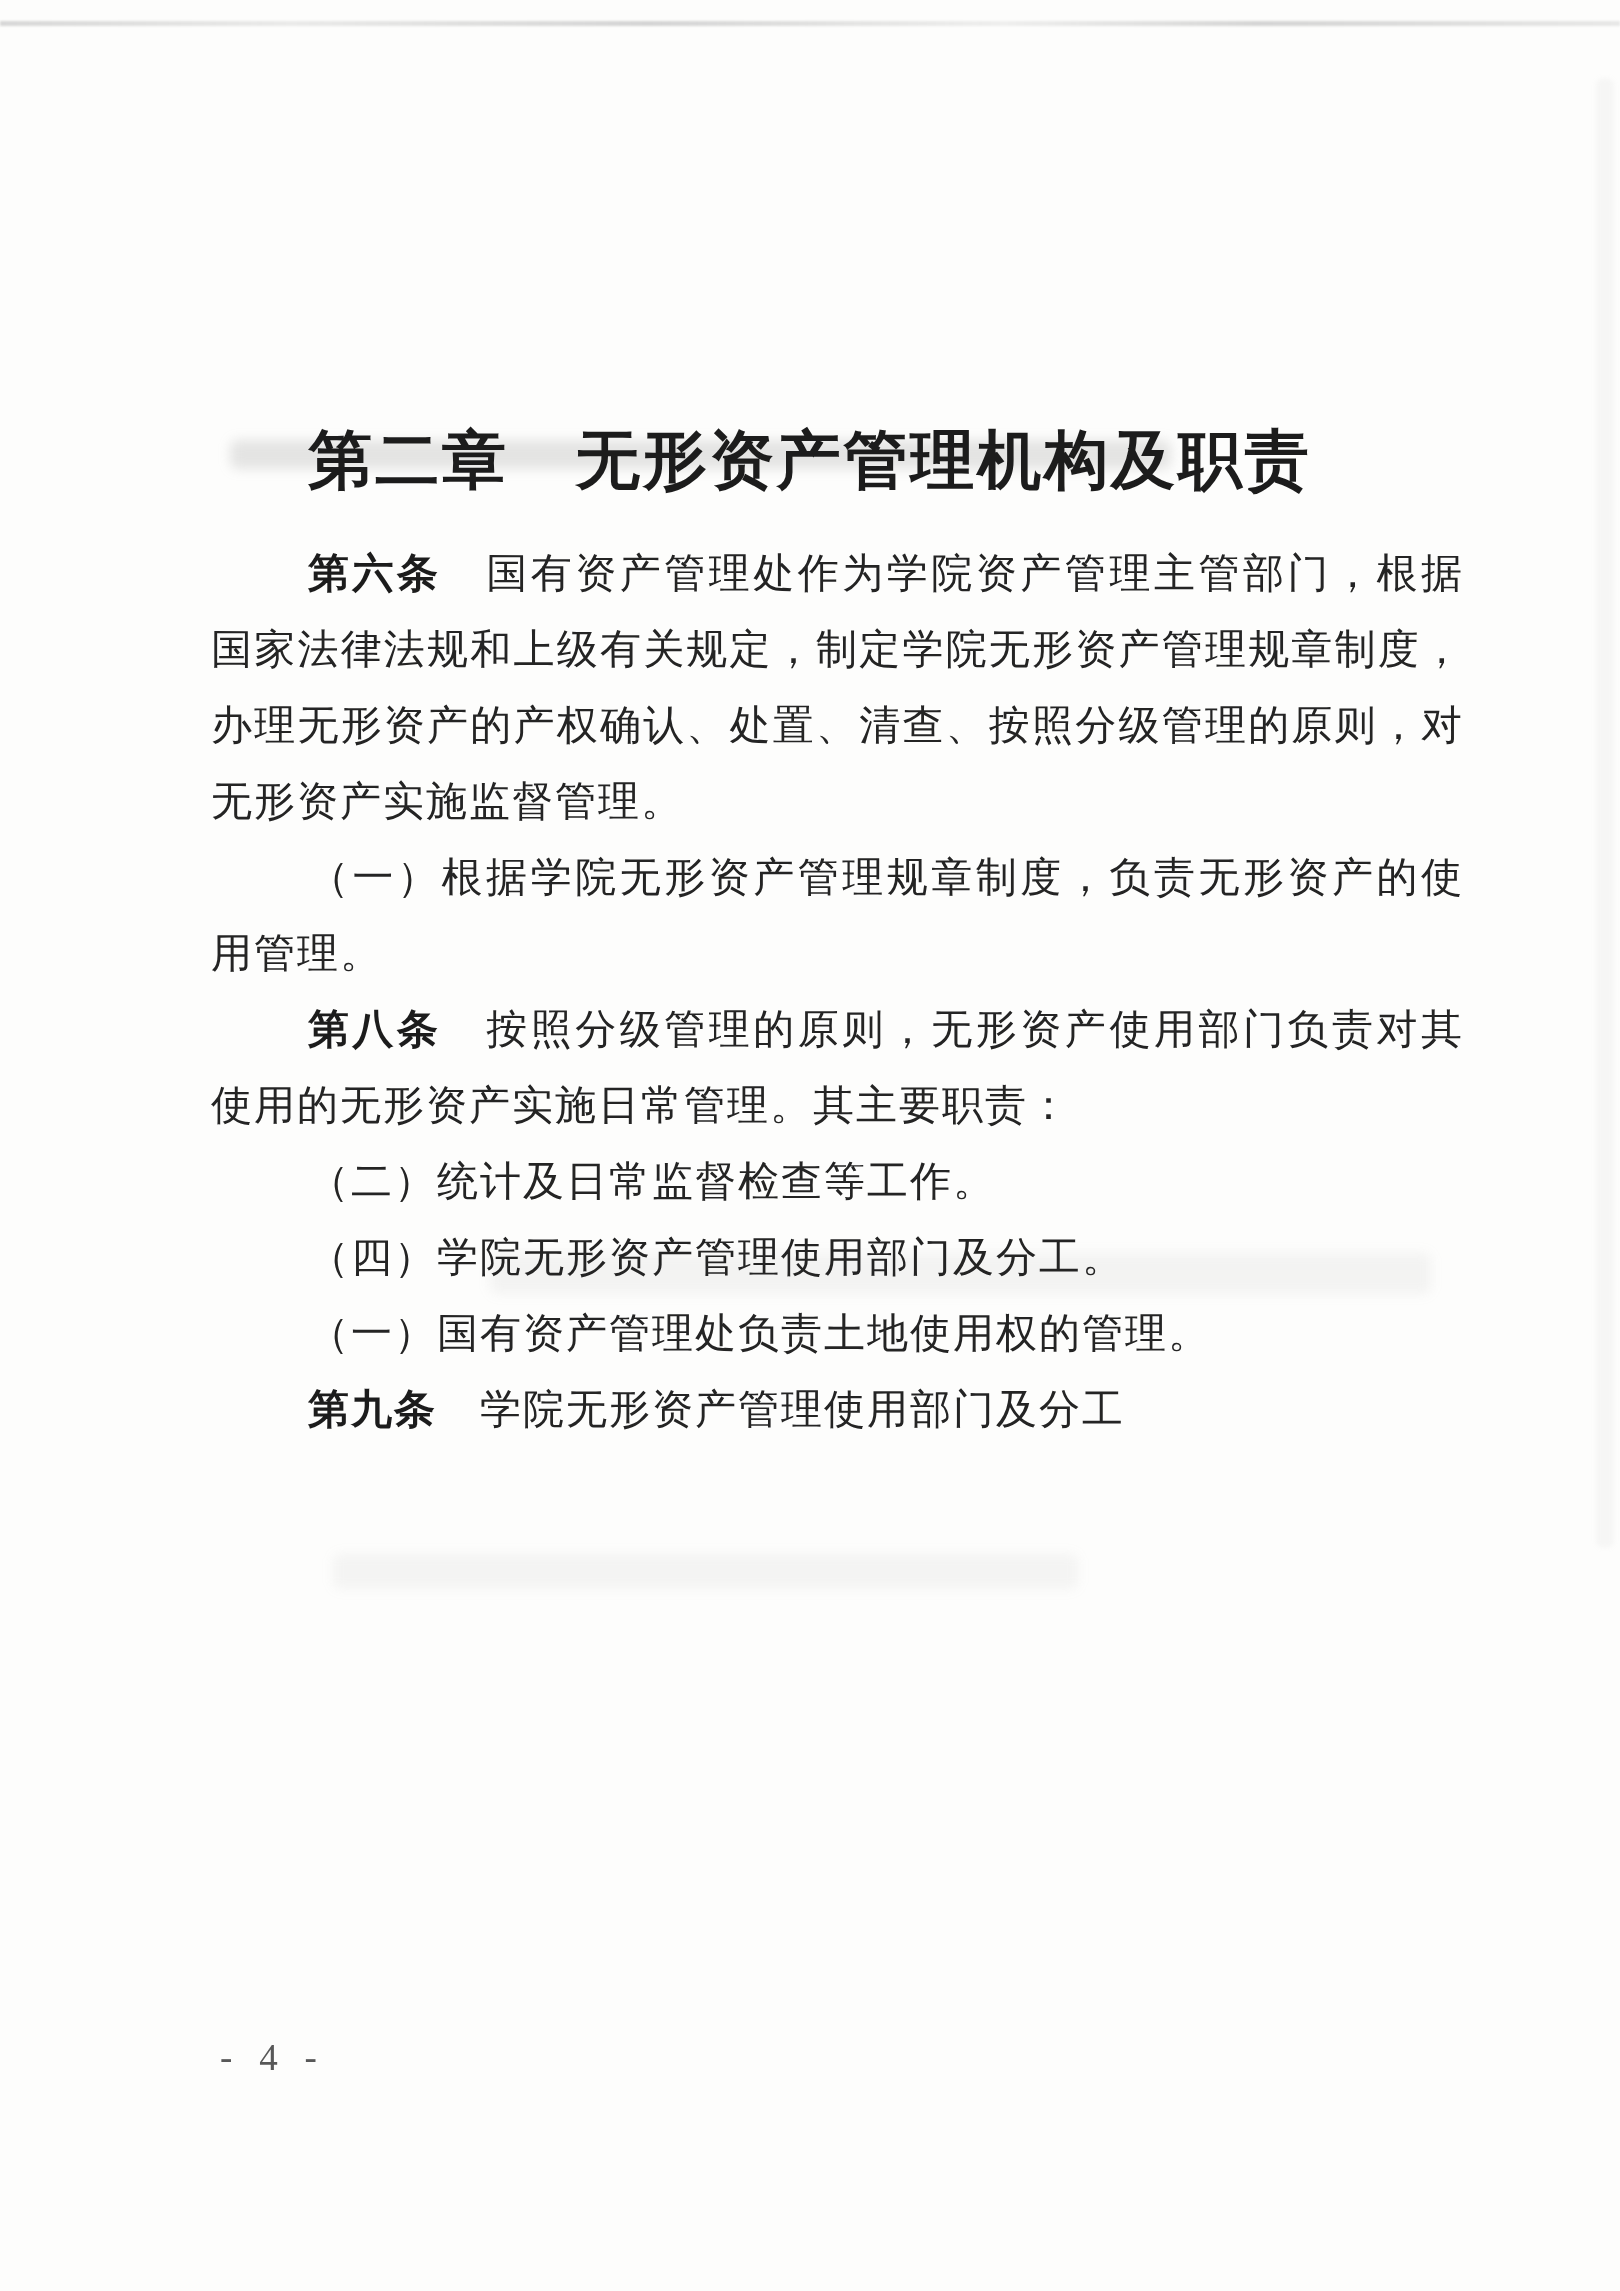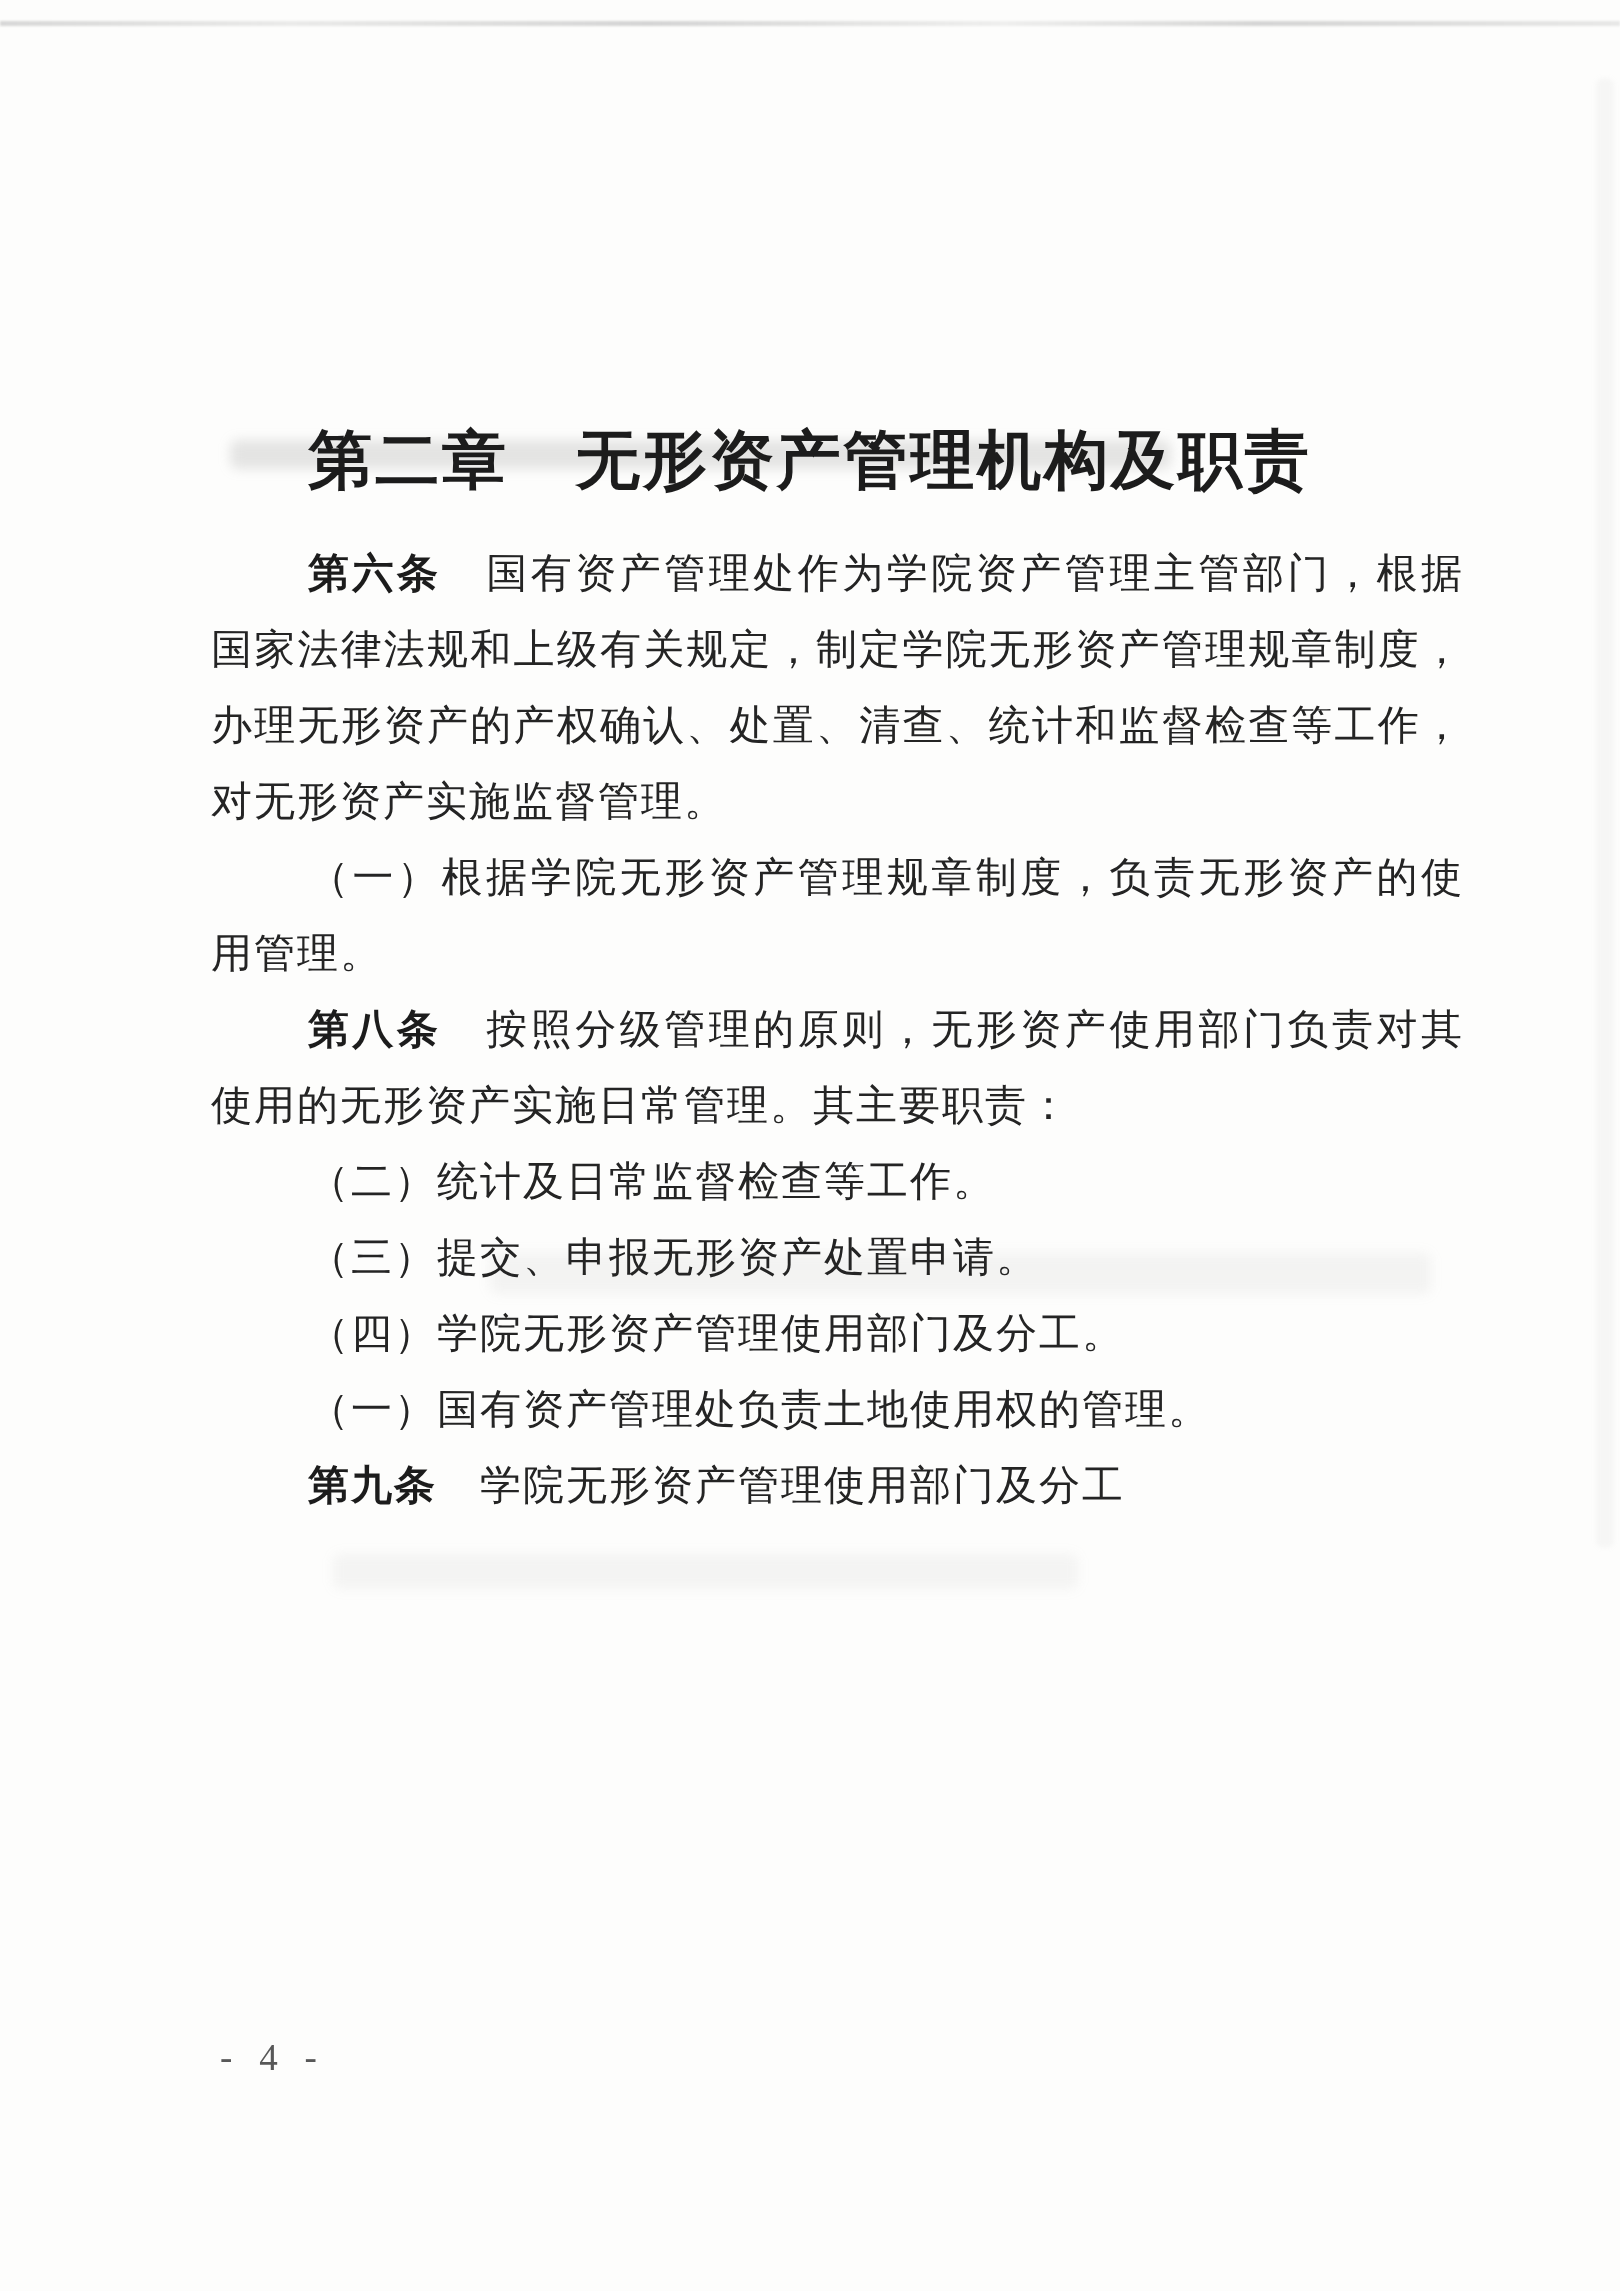--- a/index.html
+++ b/index.html
@@ -68,25 +68,24 @@
 
   <div class="scan-edge-top"></div>
   <div class="ghost g-title"></div>
   <div class="ghost g-mid1"></div>
   <div class="ghost g-mid2"></div>
   <div class="ghost g-right"></div>
 
   <h1 class="doc-title">第二章　无形资产管理机构及职责</h1>
 
   <div class="doc-body">
-    <p><span class="lead">第六条　</span><span>国有资产管理处作为学院资产管理主管部门，根据国家法律法规和上级有关规定，制定学院无形资产管理规章制度，办理无形资产的产权确认、处置、清查、统计和监督检查等工作，对无形资产实施监督管理。</span></p>
+    <p><span class="lead">第六条　</span><span>国有资产管理处作为学院资产管理主管部门，根据国家法律法规和上级有关规定，制定学院无形资产管理规章制度，办理无形资产的产权确认、处置、清查、按照分级管理的原则，对无形资产实施监督管理。</span></p>
     <p><span class="lead"></span><span>（一）根据学院无形资产管理规章制度，负责无形资产的使用管理。</span></p>
     <p><span class="lead">第八条　</span><span>按照分级管理的原则，无形资产使用部门负责对其使用的无形资产实施日常管理。其主要职责：</span></p>
     <p><span class="lead"></span><span>（二）统计及日常监督检查等工作。</span></p>
-    <p><span class="lead"></span><span>（三）提交、申报无形资产处置申请。</span></p>
     <p><span class="lead"></span><span>（四）学院无形资产管理使用部门及分工。</span></p>
     <p><span class="lead"></span><span>（一）国有资产管理处负责土地使用权的管理。</span></p>
     <p><span class="lead">第九条　</span><span>学院无形资产管理使用部门及分工</span></p>
   </div>
 
   <div class="page-number">- 4 -</div>
 
 </div>
 
 

